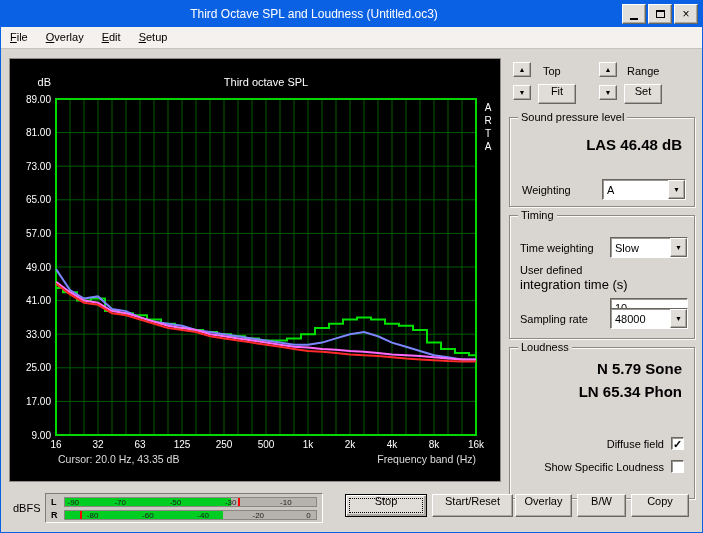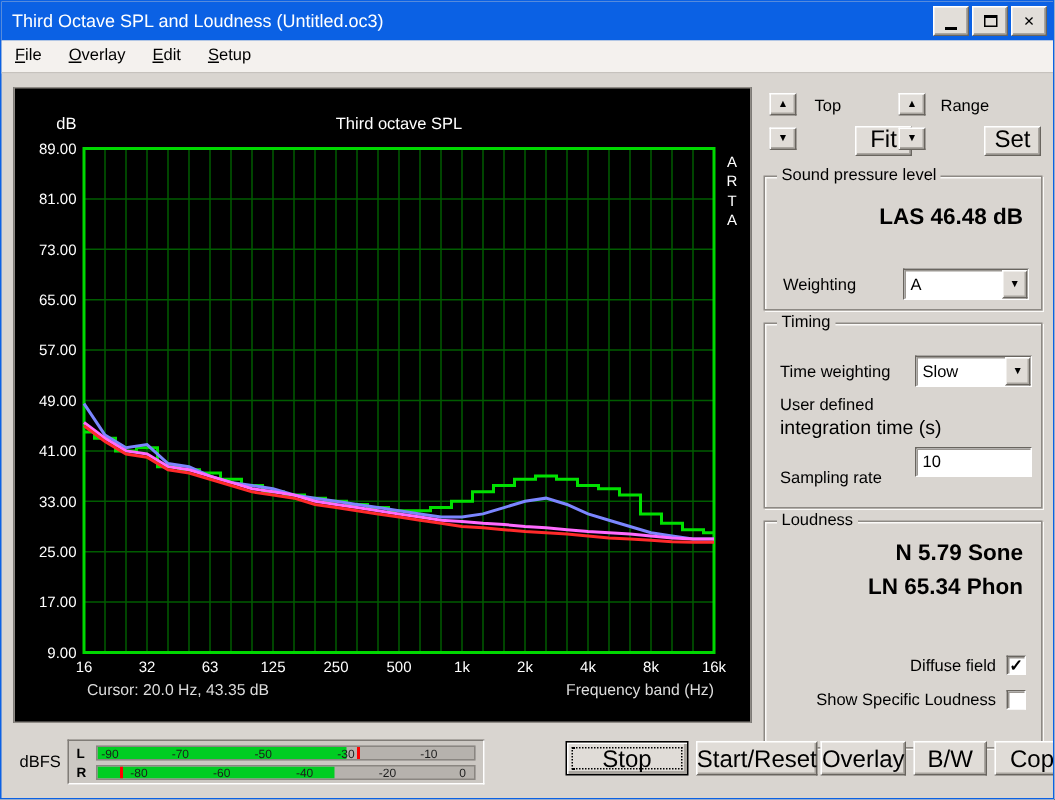--- a/index.html
+++ b/index.html
@@ -4,42 +4,42 @@
 <style>
   html,body{margin:0;padding:0;background:#fff;}
   *{box-sizing:border-box;}
   .window{
     position:relative;width:703px;height:533px;overflow:hidden;
     background:#d9d5d0;border:1px solid #0b61e4;
     font-family:"Liberation Sans",sans-serif;font-size:11px;color:#000;
   }
   
   .titlebar{position:absolute;left:0;top:0;right:0;height:26px;background:#0b61e4;
-    display:flex;align-items:center;padding:0 4px 0 7px;color:#fff;font-size:12px;}
+    display:flex;align-items:center;padding:0 4px 0 7px;color:#fff;font-size:12px;text-align:center;}
   .title{flex:1;white-space:nowrap;overflow:hidden;}
   .winbtn{width:24px;height:20px;margin-left:2px;background:#e2ded9;
     border:1px solid;border-color:#ffffff #69655f #69655f #ffffff;
     box-shadow:inset -1px -1px 0 #aaa6a0;
     display:flex;align-items:center;justify-content:center;color:#000;font-size:12px;line-height:1;}
   .glyph-min{display:block;width:8px;height:2px;background:#000;margin-top:10px;}
   .glyph-max{display:block;width:9px;height:8px;border:1px solid #000;border-top:2px solid #000;}
   
   .menubar{position:absolute;left:0;top:26px;right:0;height:22px;background:#f4f1ee;
     border-bottom:1px solid #c6c2bd;display:flex;align-items:stretch;}
   .menuitem{padding:4px 9px 12px 9px;cursor:default;}
   
   .chart-panel{position:absolute;left:8px;top:57px;width:492px;height:424px;
     background:#000;border:1px solid #8f8b86;}
   .chart-panel svg{position:absolute;left:0;top:0;width:100%;height:100%;
     font-family:"Liberation Sans",sans-serif;}
   
   .raised{background:#e0dcd7;border:1px solid;border-color:#ffffff #69655f #69655f #ffffff;
     box-shadow:inset -1px -1px 0 #aaa6a0;}
-  .btn{position:absolute;display:flex;align-items:flex-end;justify-content:center;
-    font-size:16px;cursor:default;margin-left:32px;}
+  .btn{position:absolute;display:flex;align-items:flex-start;justify-content:center;
+    font-size:11px;cursor:default;}
   .btn-default{border:1px solid #000;box-shadow:inset 1px 1px 0 #fff,inset -2px -2px 0 #aaa6a0;}
   .btn-default::after{content:"";position:absolute;left:3px;top:3px;right:3px;bottom:3px;
     border:1px dotted #000;}
   .spin{position:absolute;width:18px;height:15px;display:flex;align-items:center;
     justify-content:center;font-size:7px;line-height:1;cursor:default;}
   .label{position:absolute;white-space:nowrap;}
   .group{position:absolute;border:1px solid #8d8984;
     box-shadow:inset 1px 1px 0 #fbfaf8,1px 1px 0 #fbfaf8;}
   .group-label{position:absolute;top:-7px;left:8px;background:#d9d5d0;padding:0 3px;}
   .combo{position:absolute;height:21px;background:#fff;display:flex;align-items:center;
@@ -214,20 +214,26 @@
     <div class="combo" style="left:100px;top:21px;width:78px">
       <span class="combo-value">Slow</span>
       <span class="combo-btn raised">
           <span>▼</span>
         </span>
     </div>
     <div class="label" style="left:10px;top:48px">User defined</div>
     <div class="label" style="left:10px;top:61px;font-size:13px">integration time (s)</div>
     <input class="textbox" style="left: 100px; top: 50px; width: 78px;" value="10">
     <div class="label" style="left:10px;top:97px">Sampling rate</div>
+    <div class="combo" style="left:100px;top:92px;width:78px">
+      <span class="combo-value">48000</span>
+      <span class="combo-btn raised">
+          <span>▼</span>
+        </span>
+    </div>
   </div>
 
   <div class="group" style="left:508px;top:346px;width:186px;height:152px">
     <span class="group-label">Loudness</span>
     <div class="bigval2" style="top:12px">N 5.79 Sone</div>
     <div class="bigval2" style="top:35px">LN 65.34 Phon</div>
     <div class="label" style="right:30px;top:90px">Diffuse field</div>
     <div class="checkbox" style="right:10px;top:89px">✓</div>
     <div class="label" style="right:30px;top:113px">Show Specific Loudness</div>
     <div class="checkbox" style="right:10px;top:112px"></div>

